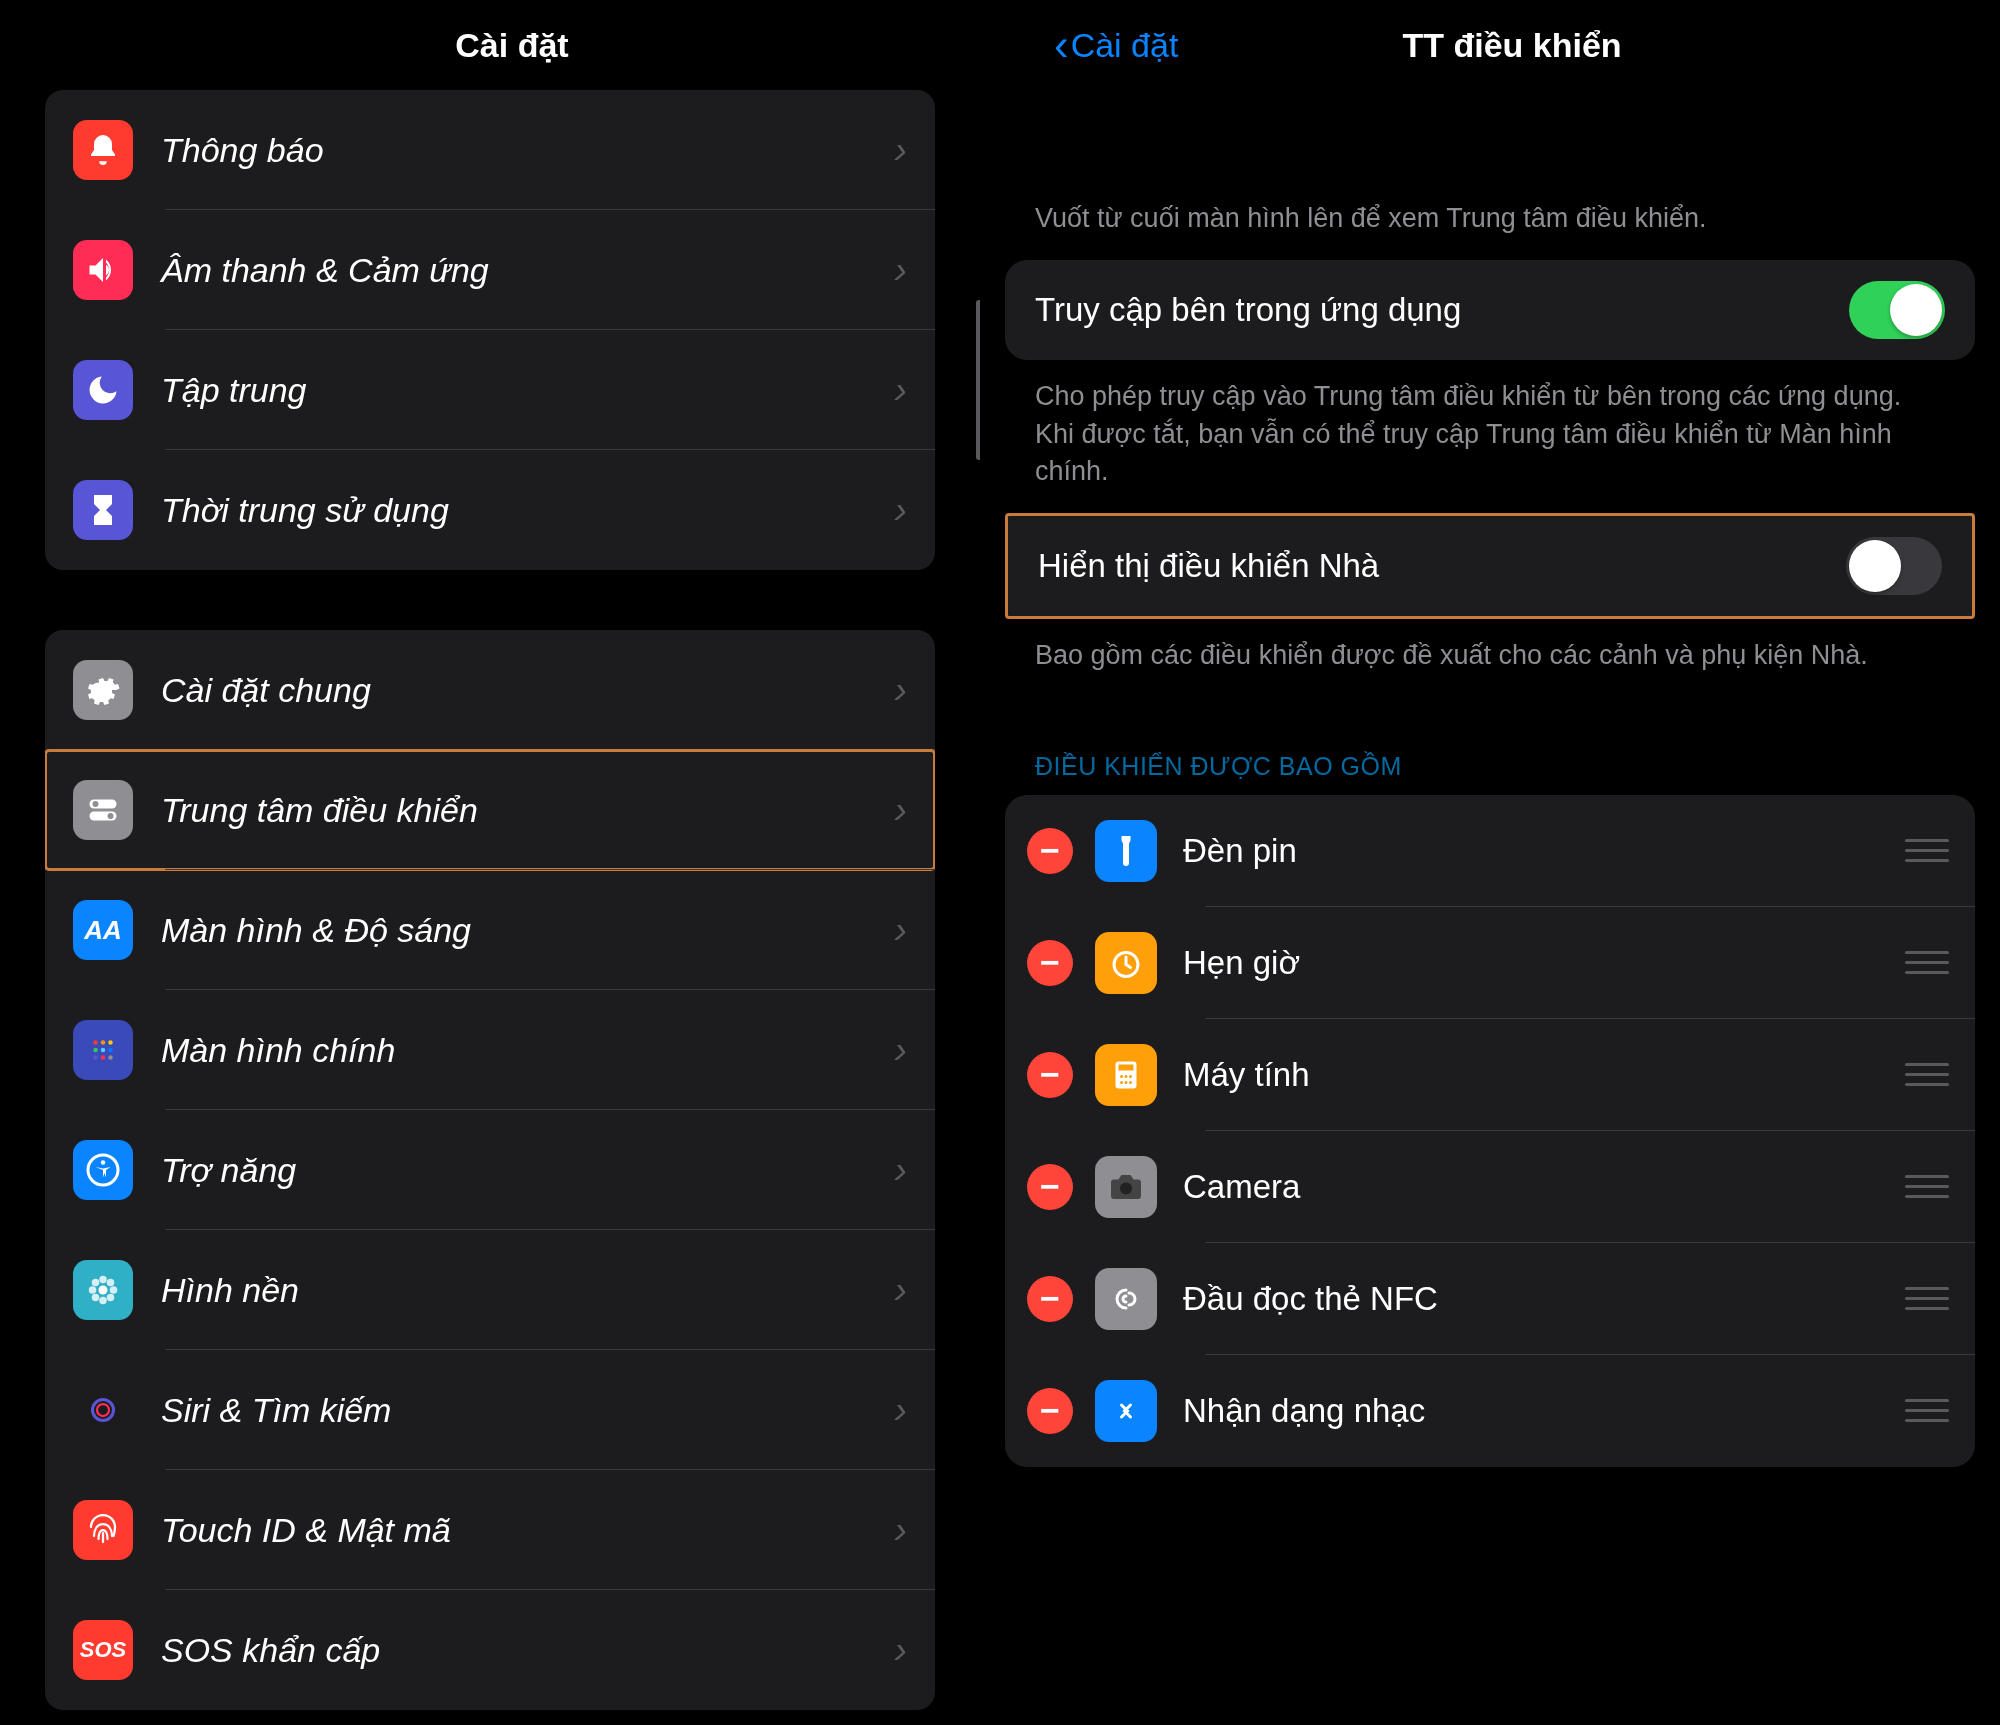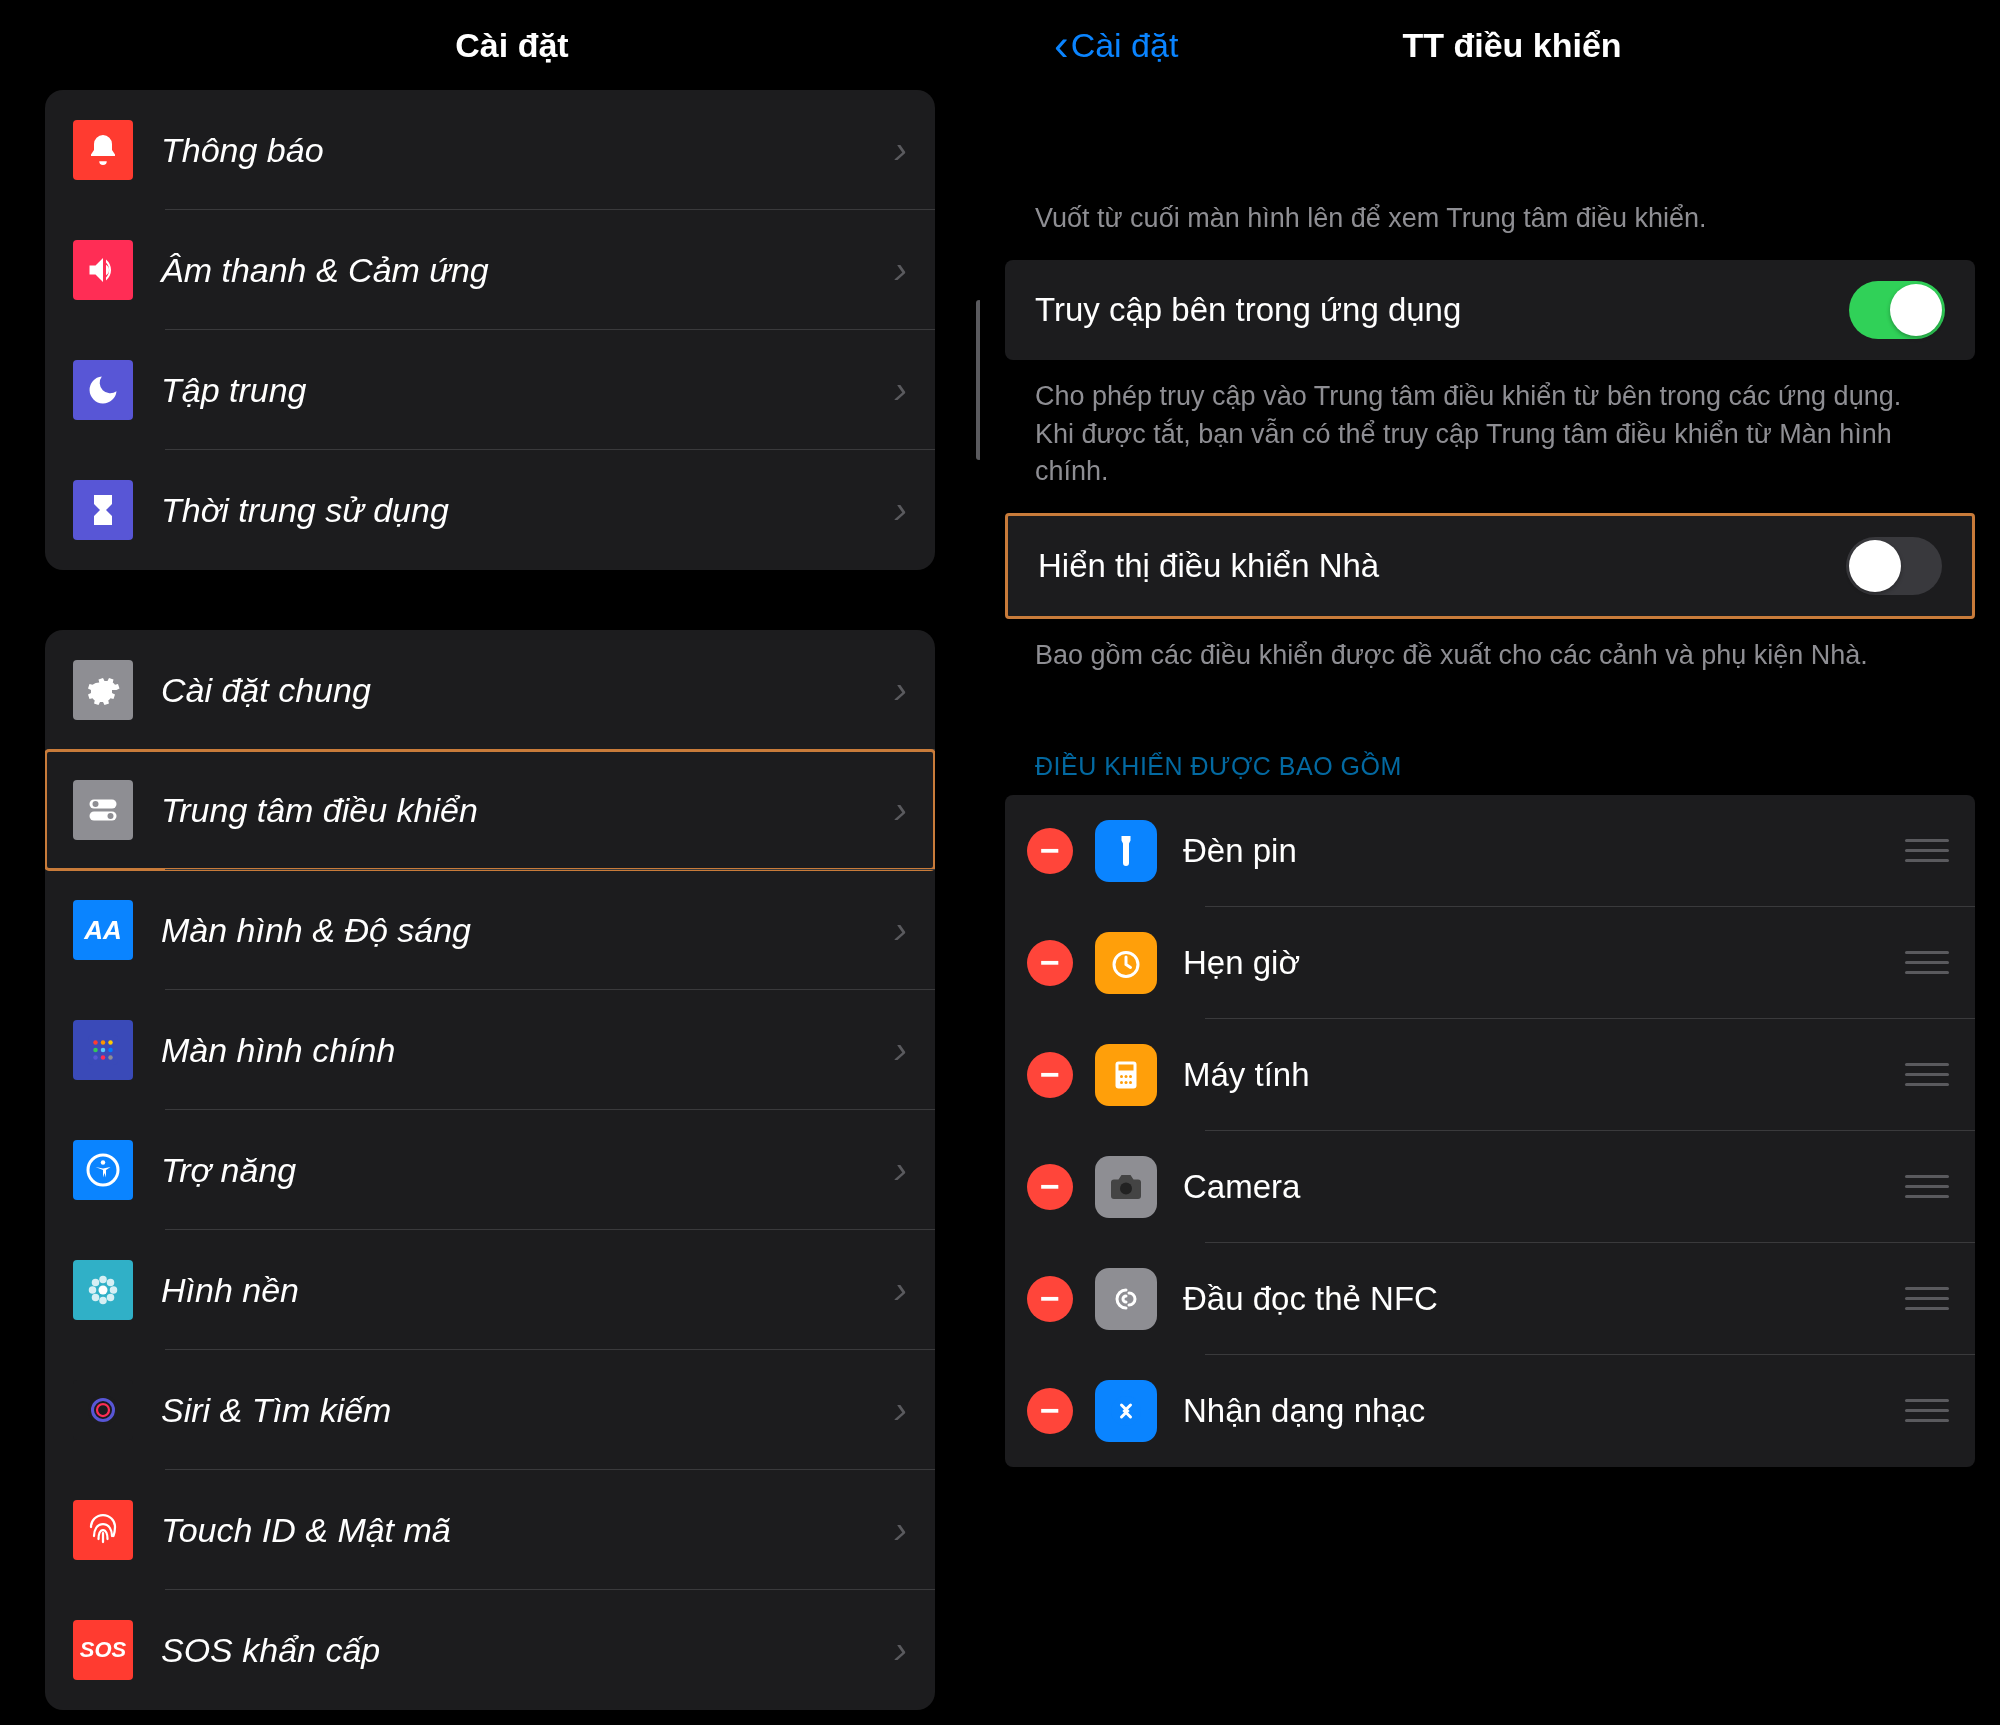--- a/index.html
+++ b/index.html
@@ -55,21 +55,21 @@
   
   .group {
     background: #1c1c1e;
     margin: 0 45px 60px 45px;
     border-radius: 18px;
     overflow: hidden;
     font-style: italic;
   }
   .group-right {
     background: #1c1c1e;
-    border-radius: 8px;
+    border-radius: 22px;
     overflow: hidden;
     margin-bottom: 18px;
   }
   .row {
     display: flex;
     align-items: center;
     height: 120px;
     padding: 0 28px;
     position: relative;
   }
@@ -78,21 +78,21 @@
     position: absolute;
     bottom: 0;
     left: 120px;
     right: 0;
     height: 1px;
     background: #3a3a3c;
   }
   .icon-box {
     width: 60px;
     height: 60px;
-    border-radius: 4px;
+    border-radius: 14px;
     margin-right: 28px;
     display: flex;
     align-items: center;
     justify-content: center;
     font-size: 30px;
     color: #fff;
     flex-shrink: 0;
   }
   .row-label {
     flex: 1;

